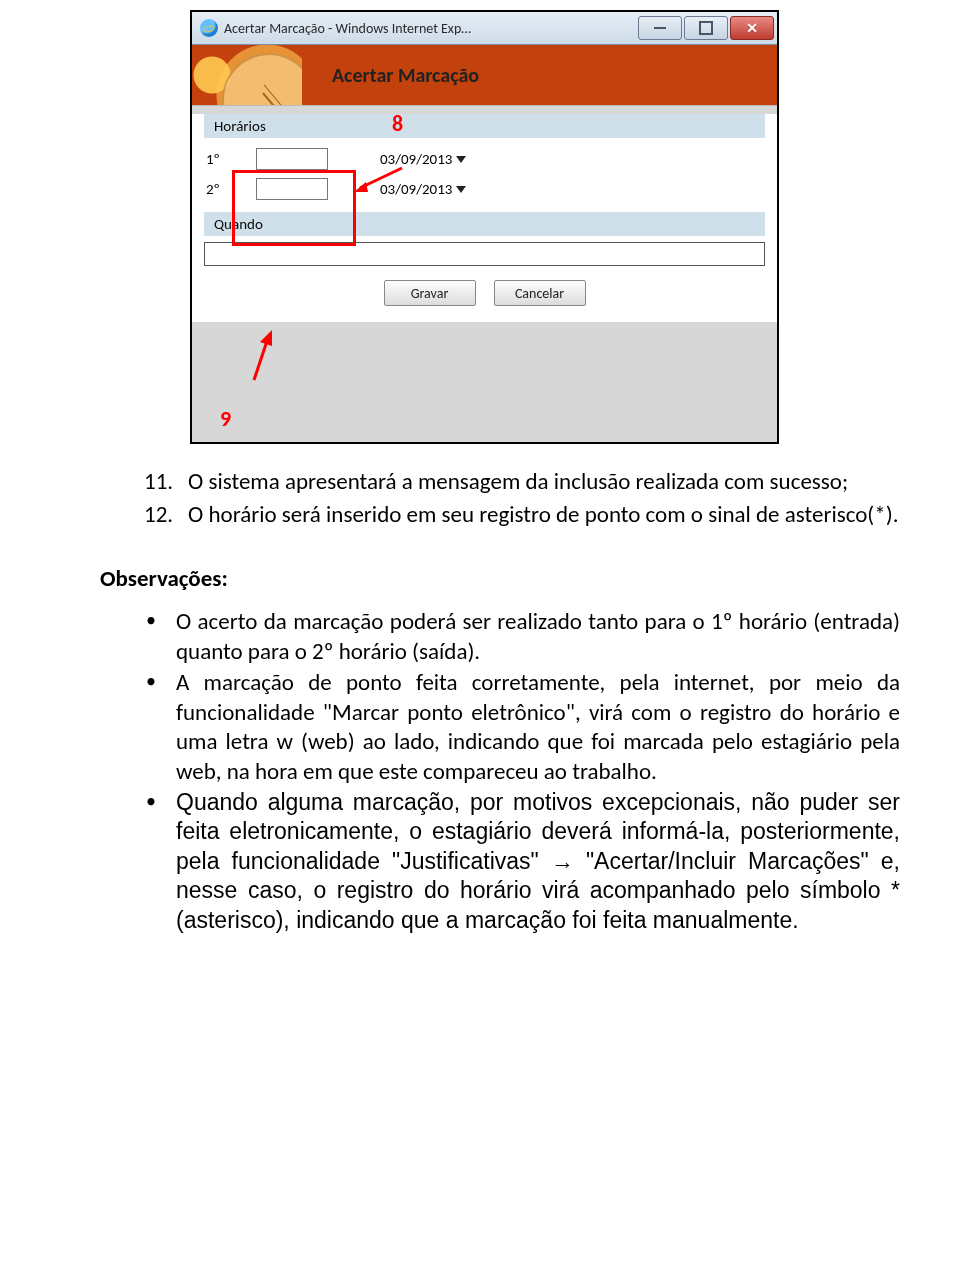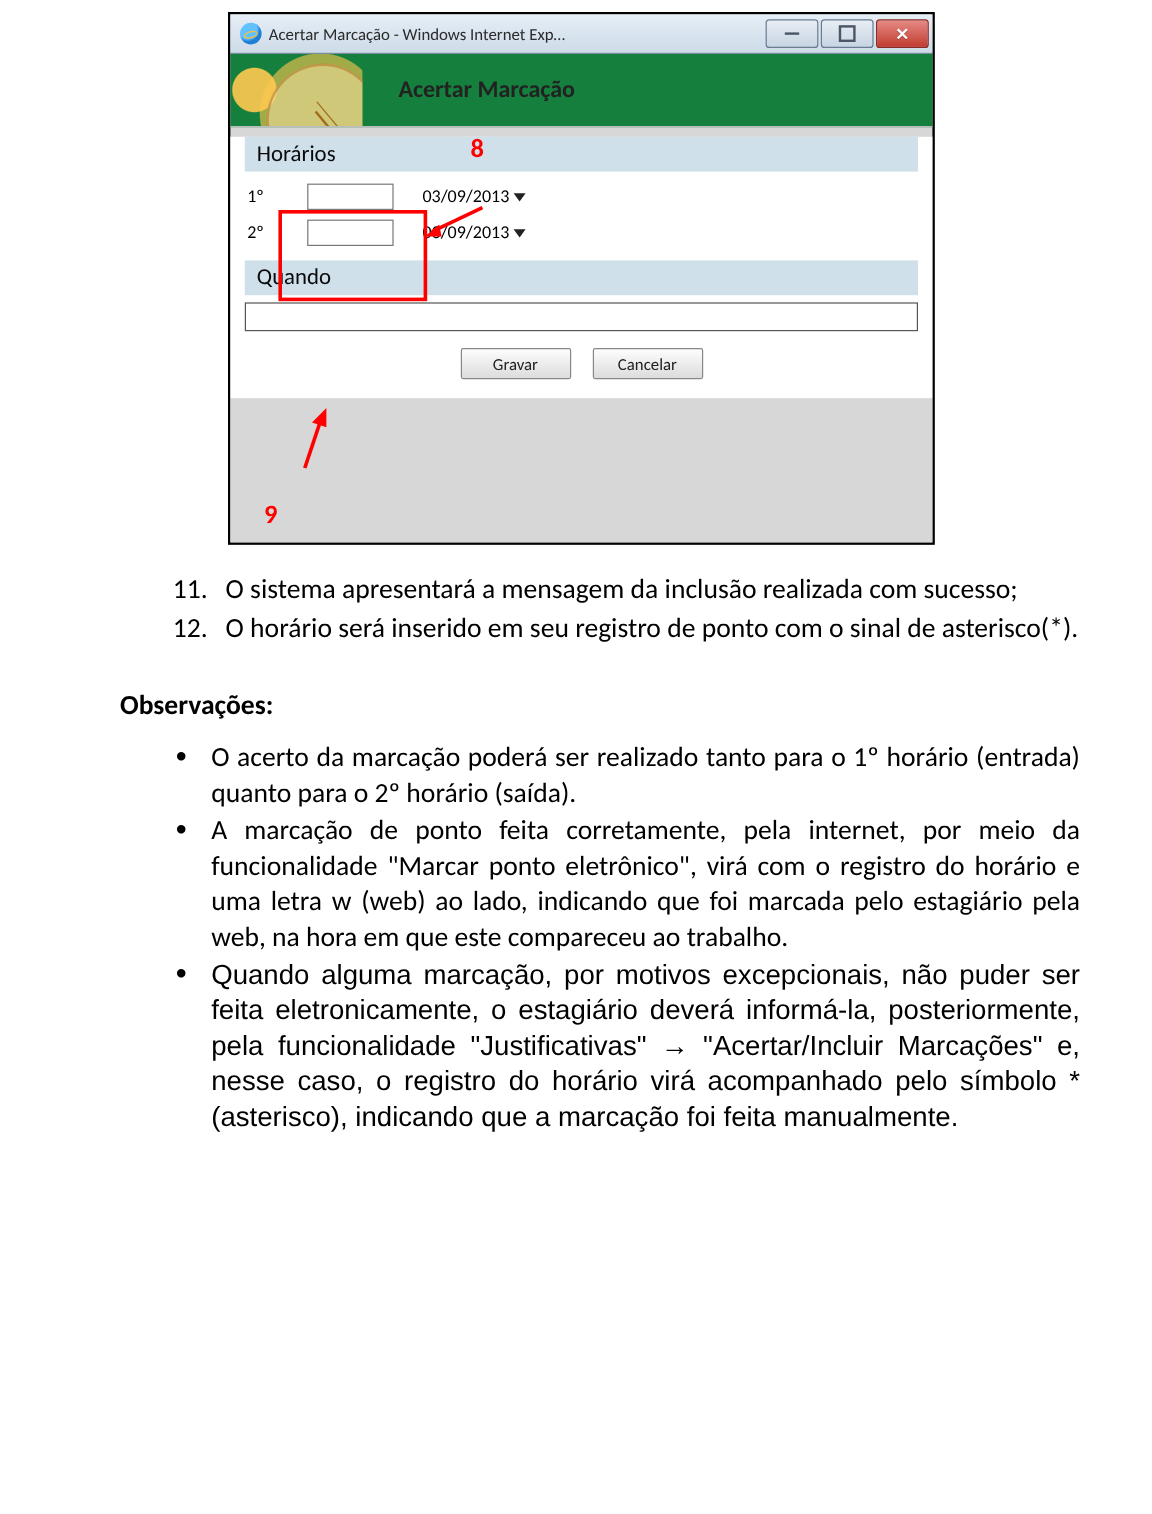--- a/index.html
+++ b/index.html
@@ -73,21 +73,21 @@
     background: linear-gradient(to bottom,#e58a84,#c23c30);
     border-color:#8a2a22;
     color:#fff;
   }
   .win-btn .bar { width:12px; height:2px; background:#4a5568; }
   .win-btn .sq { width:10px; height:10px; border:2px solid #4a5568; }
   .win-btn .x { font-weight:bold; font-size:14px; color:#fff; text-shadow:0 1px 0 rgba(0,0,0,.3);}
   
   .banner {
     height: 60px;
-    background: #15803d;
+    background: #c2410c;
     border-bottom: 1px solid #bbb;
     display:flex;
     align-items:center;
     position:relative;
   }
   .clock-art {
     width: 110px; height:60px;
     background:
       radial-gradient(circle at 20px 30px, rgba(255,200,80,.9) 0 18px, transparent 19px),
       radial-gradient(circle at 75px 50px, rgba(255,200,80,.6) 0 50px, transparent 51px);
@@ -119,42 +119,42 @@
     margin-left: 30px;
   }
   
   .form-area {
     background:#fff;
     padding: 0 0 12px 0;
     position:relative;
   }
   .section-head {
     background:#cfe0ea;
-    font-size:19px;
+    font-size:15px;
     padding: 3px 10px;
     margin: 8px 12px 6px 12px;
     color:#0a0a0a;
   }
   .row {
     display:flex;
     align-items:center;
     gap: 24px;
     padding: 4px 14px;
     font-size:15px;
   }
   .ord { width: 26px; }
   .time-input {
     width: 70px; height:20px;
     border:1px solid #777;
     background:#fff;
   }
   .date-pick {
     display:flex; align-items:center; gap:4px;
   }
-  .date-text { font-size:15px; }
+  .date-text { font-size:15px;margin-left:28px; }
   .dd-caret {
     width:0;height:0;border-left:5px solid transparent;border-right:5px solid transparent;border-top:7px solid #222;
   }
   .motivo-input {
     margin: 2px 12px 0 12px;
     height: 22px;
     border:1px solid #555;
     background:#fff;
   }
   .btn-row {

